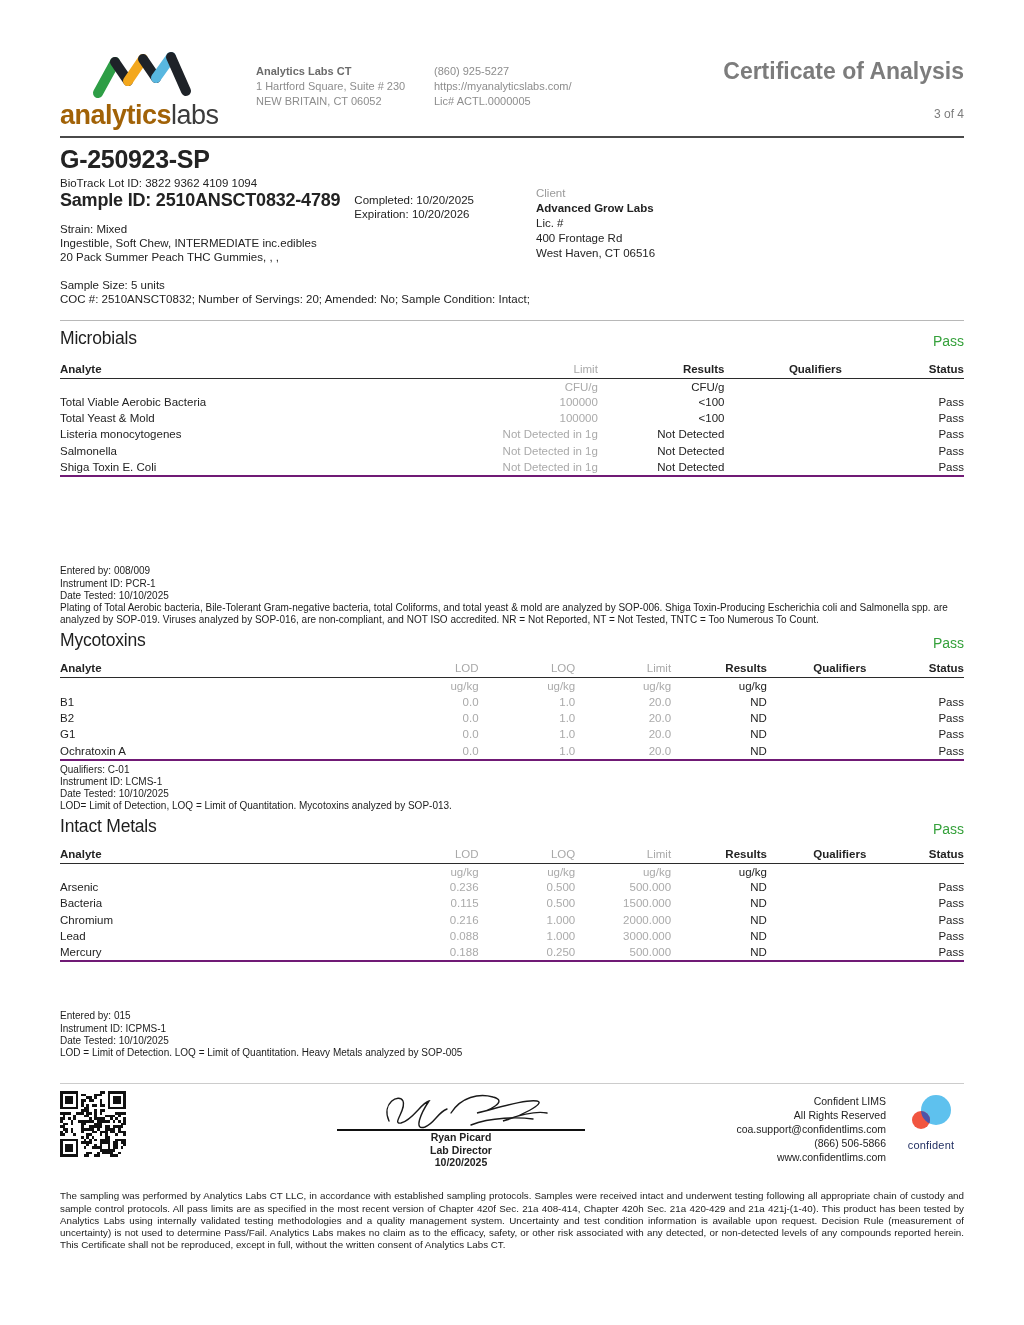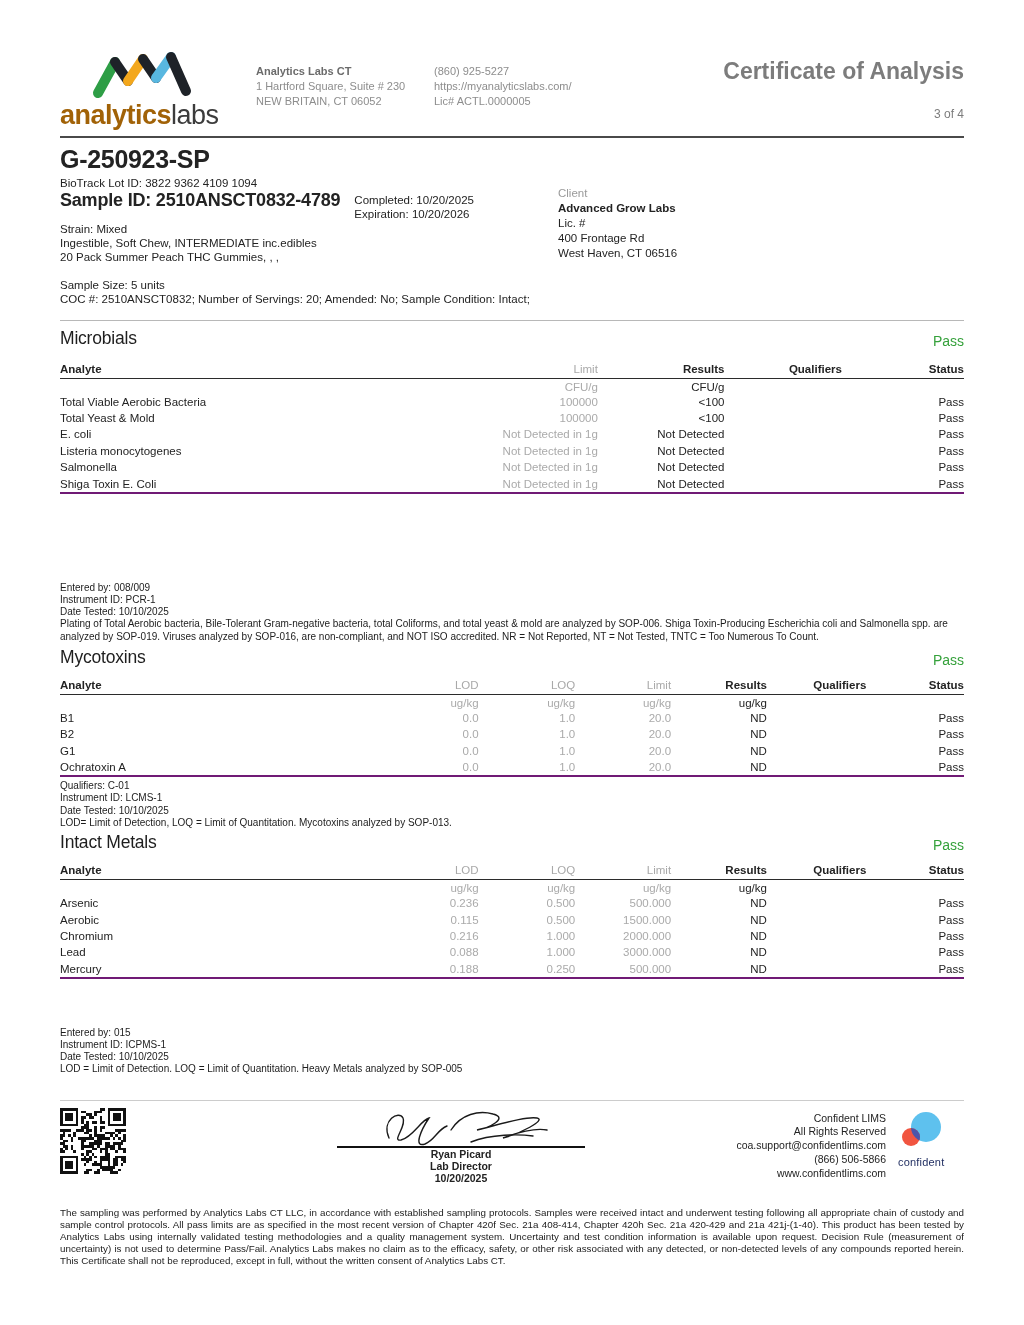--- a/index.html
+++ b/index.html
@@ -28,21 +28,21 @@
   .header-rule { border-bottom:2px solid #4a4a4a; margin-top:5px; }
 
   
   .sample-area { position:relative; padding-top:7px; }
   .g-title { font-size:25px; font-weight:bold; letter-spacing:-0.3px; }
   .biotrack { font-size:11.5px; margin-top:3px; }
   .sid-row { display:flex; align-items:flex-start; margin-top:1px; }
   .sample-id { font-size:18px; font-weight:bold; letter-spacing:-0.2px; }
   .dates { margin-left:14px; font-size:11.5px; line-height:1.25; padding-top:3px; }
   .sample-lines { font-size:11.5px; line-height:1.22; }
-  .client-block { position:absolute; left:498px; top:48px; font-size:11.5px; line-height:1.3; }
+  .client-block { position:absolute; left:476px; top:48px; font-size:11.5px; line-height:1.3; }
   .client-label { color:#9a9a9a; }
   .client-name { font-weight:bold; }
   .sample-meta { font-size:11.5px; line-height:1.25; margin-top:14px; }
 
   
   section.lab-section { margin-top:0; }
   .sec-head { display:flex; align-items:flex-end; justify-content:space-between; }
   .sec-title { font-size:17.5px; font-weight:normal; color:#1e1e1e; letter-spacing:-0.2px; }
   .sec-status { font-size:14px; color:#35a13b; }
   #sec-microbials { border-top:1px solid #b8b8b8; margin-top:13px; padding-top:7px; }
@@ -67,21 +67,21 @@
   .footnotes .note { max-width:904px; }
 
   
   .footer { border-top:1px solid #cccccc; margin-top:24px; padding-top:7px; display:flex; align-items:flex-start; }
   .qr { width:66px; height:66px; display:block; }
   .sig-block { width:330px; margin-left:170px; text-align:center;font-weight:bold; }
   .sig-svg { display:block; margin:0 auto -4px auto; }
   .sig-line { border-top:2px solid #111; width:248px; margin:0 auto; }
   .sig-name, .sig-role, .sig-date { font-size:10.5px; line-height:1.18; }
   .lims-block { margin-left:auto; text-align:right; font-size:10.5px; line-height:1.32; padding-top:4px; }
-  .confident-logo { width:66px; margin-left:12px; text-align:left; padding-top:2px; }
+  .confident-logo { width:66px; margin-left:12px; text-align:center; padding-top:2px; }
   .confident-word { font-size:11px; color:#1c2a5e; letter-spacing:0.2px; margin-top:-2px; }
 
   .disclaimer { font-size:9.8px; line-height:1.24; color:#1c1c1c; margin-top:22px; text-align:justify; }
 </style>
 </head>
 <body>
 
 <div class="content">
 
   <div class="header">
@@ -181,27 +181,20 @@
             <td class="">Pass</td>
           </tr>
           <tr>
             <td class="left ">Total Yeast &amp; Mold</td>
             <td class="gray">100000</td>
             <td class="">&lt;100</td>
             <td class=""></td>
             <td class="">Pass</td>
           </tr>
           <tr>
-            <td class="left ">E. coli</td>
-            <td class="gray">Not Detected in 1g</td>
-            <td class="">Not Detected</td>
-            <td class=""></td>
-            <td class="">Pass</td>
-          </tr>
-          <tr>
             <td class="left ">Listeria monocytogenes</td>
             <td class="gray">Not Detected in 1g</td>
             <td class="">Not Detected</td>
             <td class=""></td>
             <td class="">Pass</td>
           </tr>
           <tr>
             <td class="left ">Salmonella</td>
             <td class="gray">Not Detected in 1g</td>
             <td class="">Not Detected</td>
@@ -346,21 +339,21 @@
           <tr>
             <td class="left ">Arsenic</td>
             <td class="gray">0.236</td>
             <td class="gray">0.500</td>
             <td class="gray">500.000</td>
             <td class="">ND</td>
             <td class=""></td>
             <td class="">Pass</td>
           </tr>
           <tr>
-            <td class="left ">Aerobic</td>
+            <td class="left ">Bacteria</td>
             <td class="gray">0.115</td>
             <td class="gray">0.500</td>
             <td class="gray">1500.000</td>
             <td class="">ND</td>
             <td class=""></td>
             <td class="">Pass</td>
           </tr>
           <tr>
             <td class="left ">Chromium</td>
             <td class="gray">0.216</td>

